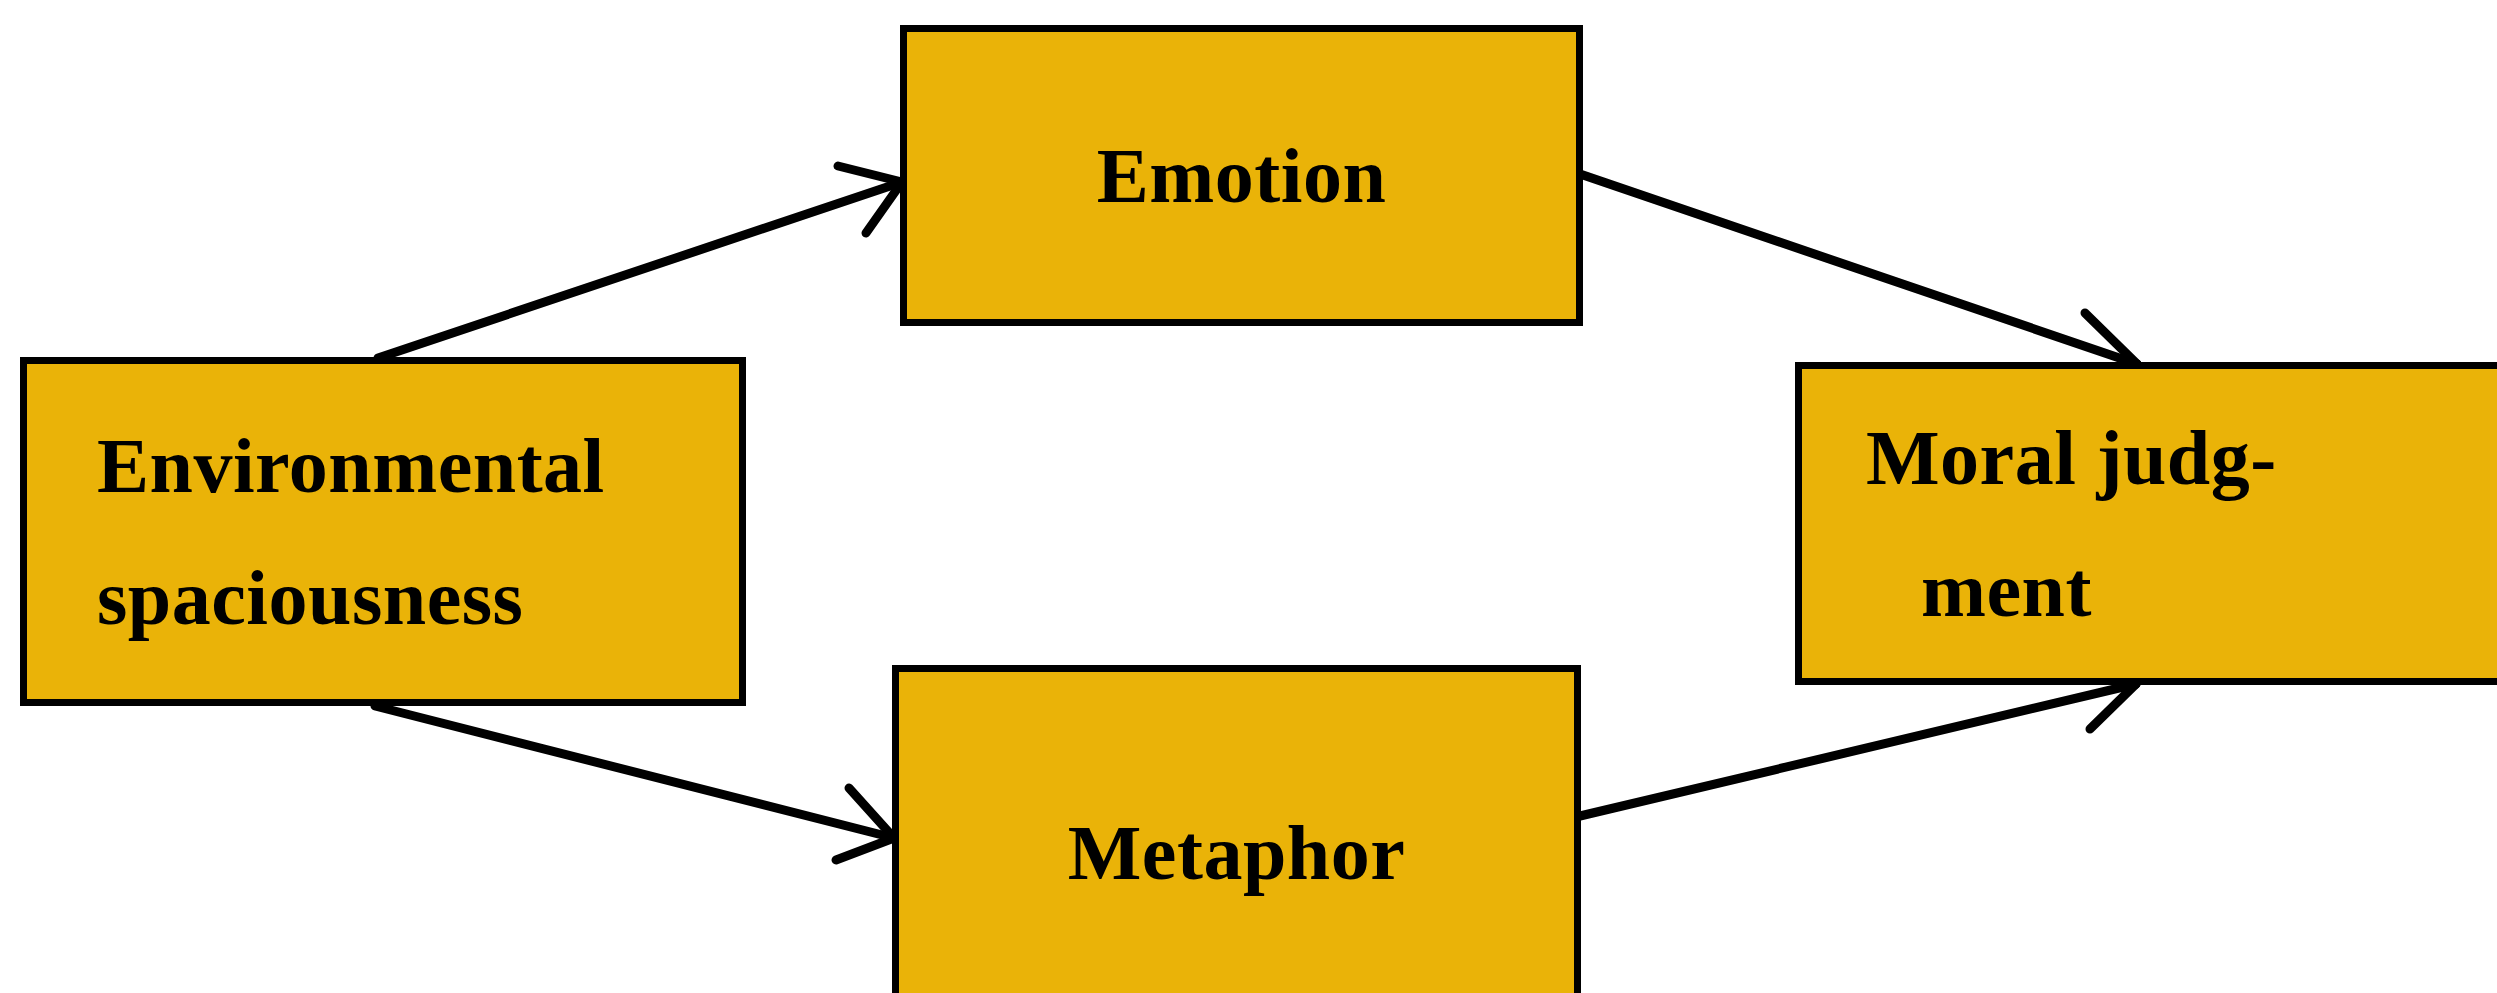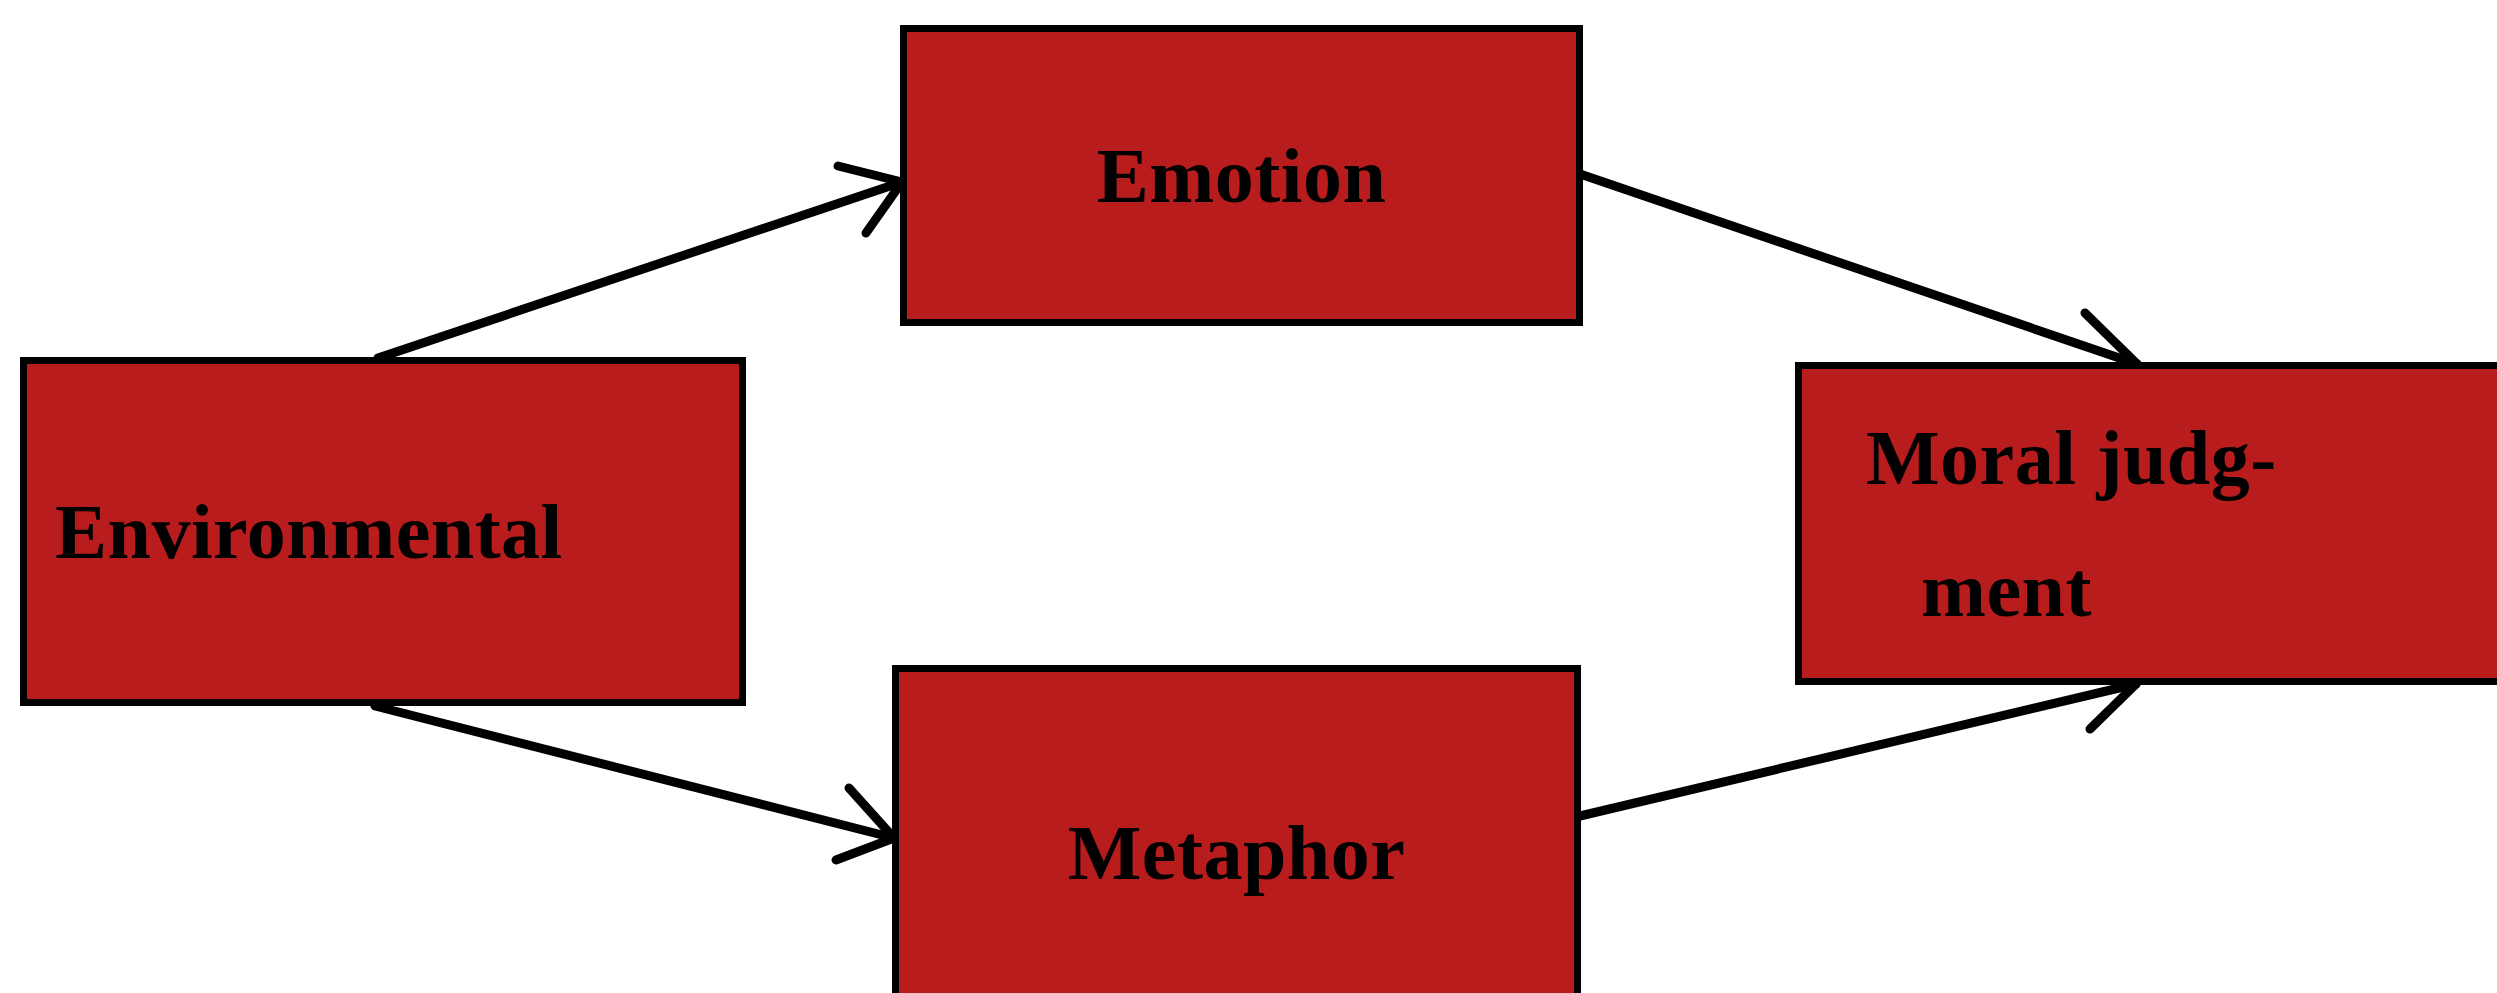--- a/index.html
+++ b/index.html
@@ -23,21 +23,21 @@
     left: 0;
     top: 0;
     width: 2497px;
     height: 993px;
     pointer-events: none;
   }
   .node-box {
     position: absolute;
     box-sizing: border-box;
     border: 7px solid #000000;
-    background: #b91c1c;
+    background: #eab308;
     display: flex;
     flex-direction: column;
     align-items: flex-start;
     justify-content: center;
     color: #000000;
     font-weight: bold;
     font-size: 78px;
     line-height: 1.68;
     letter-spacing: 0.5px;
     white-space: nowrap;
@@ -48,21 +48,21 @@
   .node-label-line {
     display: block;
   }
 
   
   #node-environmental {
     left: 20px;
     top: 357px;
     width: 726px;
     height: 349px;
-    padding-left: 28px;
+    padding-left: 70px;
   }
   #node-emotion {
     left: 900px;
     top: 25px;
     width: 683px;
     height: 301px;
   }
   #node-metaphor {
     left: 892px;
     top: 665px;
@@ -104,20 +104,21 @@
 
     <g>
       <line x1="1580" y1="816" x2="2136" y2="684" stroke="#000000" stroke-width="9" stroke-linecap="round"></line>
       <line x1="2136" y1="684" x2="2076" y2="667" stroke="#000000" stroke-width="9" stroke-linecap="round"></line>
       <line x1="2136" y1="684" x2="2090" y2="729" stroke="#000000" stroke-width="9" stroke-linecap="round"></line>
     </g>
   </svg>
 
   <div class="node-box" id="node-environmental">
     <span class="node-label-line">Environmental</span>
+    <span class="node-label-line">spaciousness</span>
   </div>
 
   <div class="node-box center-align" id="node-emotion">
     <span class="node-label-line">Emotion</span>
   </div>
 
   <div class="node-box center-align" id="node-metaphor">
     <span class="node-label-line">Metaphor</span>
   </div>
 

